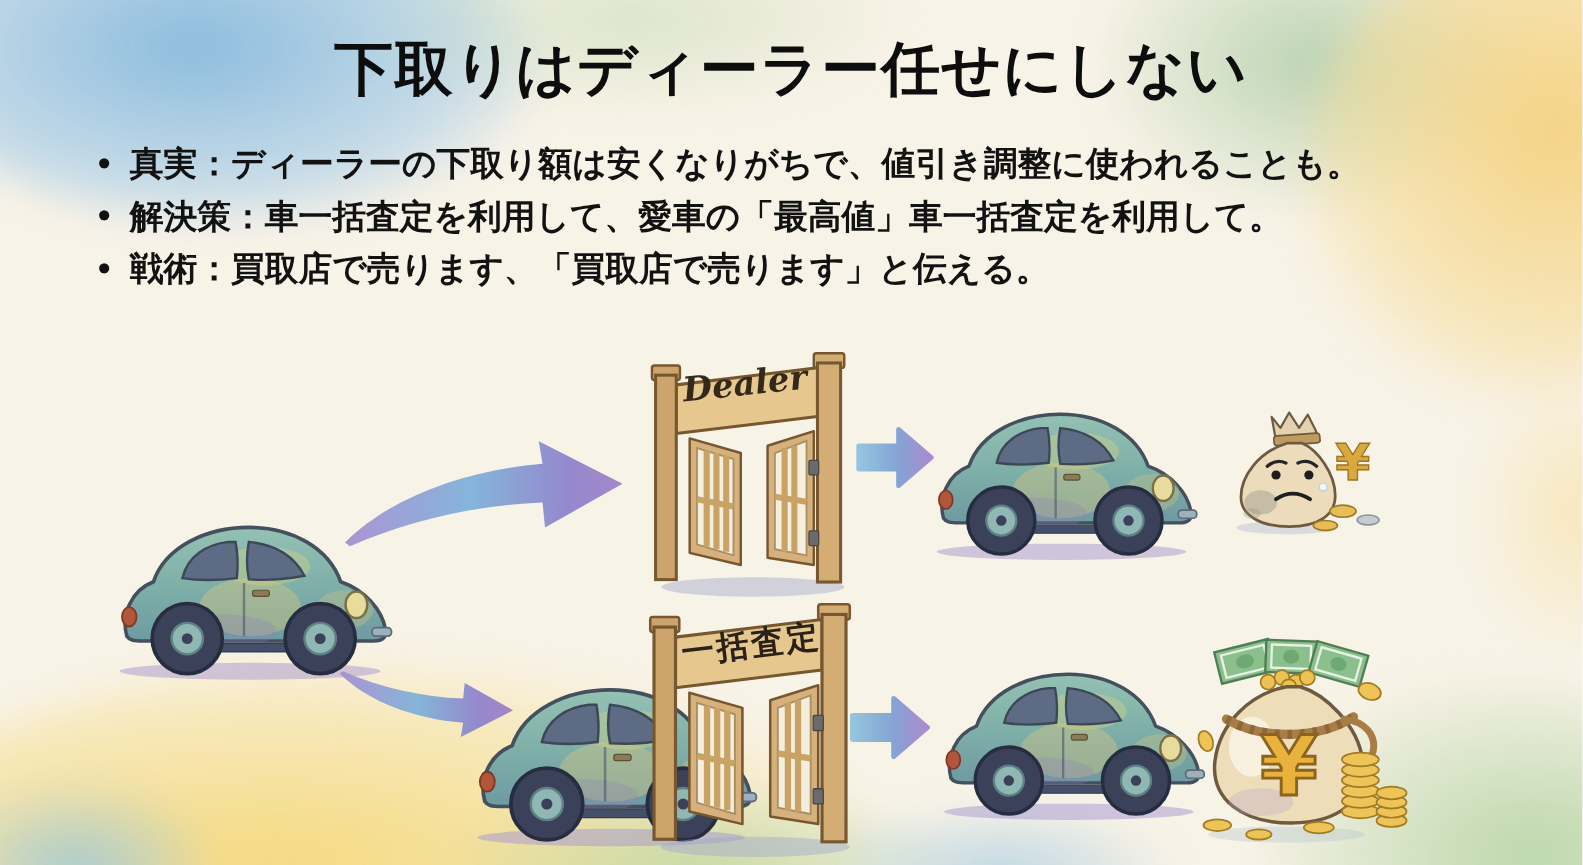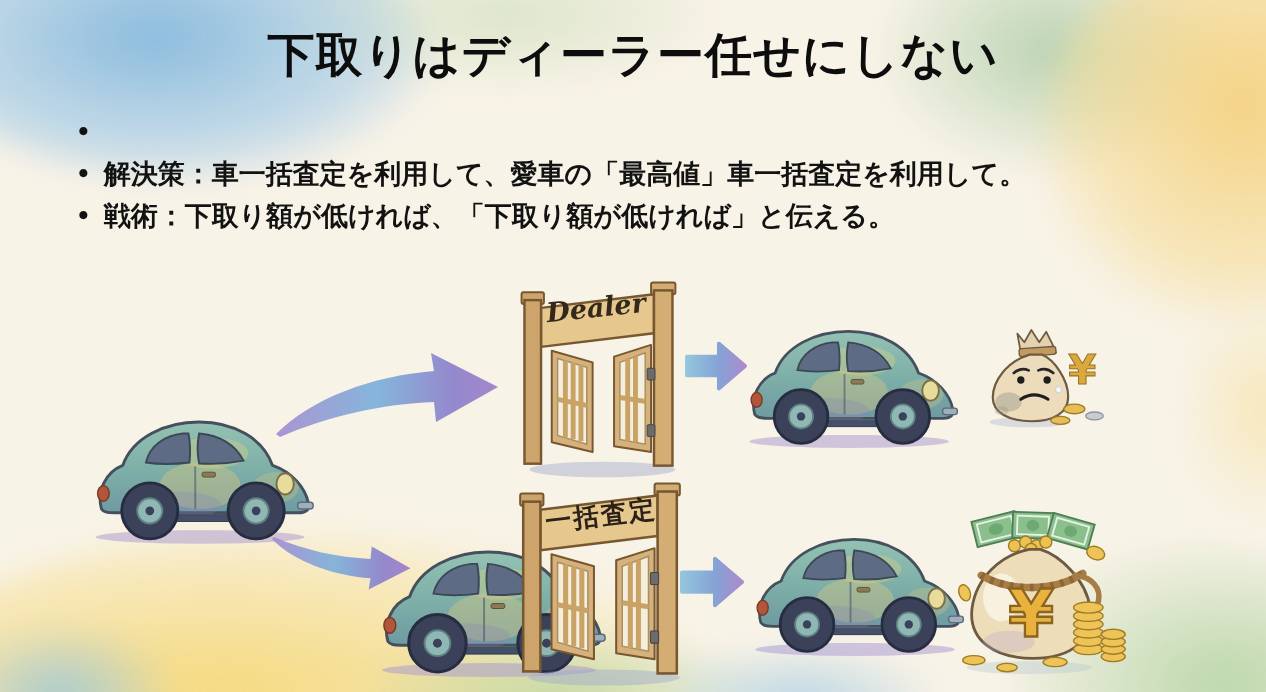--- a/index.html
+++ b/index.html
@@ -81,28 +81,29 @@
   <div class="blob b-bl-yellow"></div>
   <div class="blob b-bl-blue"></div>
   <div class="blob b-b-green"></div>
   <div class="blob b-b-blue"></div>
   <div class="blob b-br-green"></div>
 
   <h1 class="title">下取りはディーラー任せにしない</h1>
   <ul class="bullets">
     <li>
       <span class="marker">•</span>
+      <span>真実：ディーラーの下取り額は安くなりがちで、値引き調整に使われることも。</span>
     </li>
     <li>
       <span class="marker">•</span>
       <span>解決策：車一括査定を利用して、愛車の「最高値」車一括査定を利用して。</span>
     </li>
     <li>
       <span class="marker">•</span>
-      <span>戦術：下取り額が低ければ、「下取り額が低ければ」と伝える。</span>
+      <span>戦術：買取店で売ります、「買取店で売ります」と伝える。</span>
     </li>
   </ul>
 
   <svg class="defs" aria-hidden="true">
     <defs>
       <linearGradient id="carBody" x1="0" y1="0" x2="0" y2="1">
         <stop offset="0" stop-color="#94c1b3"></stop>
         <stop offset="0.5" stop-color="#7fb0a8"></stop>
         <stop offset="1" stop-color="#6e9aa2"></stop>
       </linearGradient>

